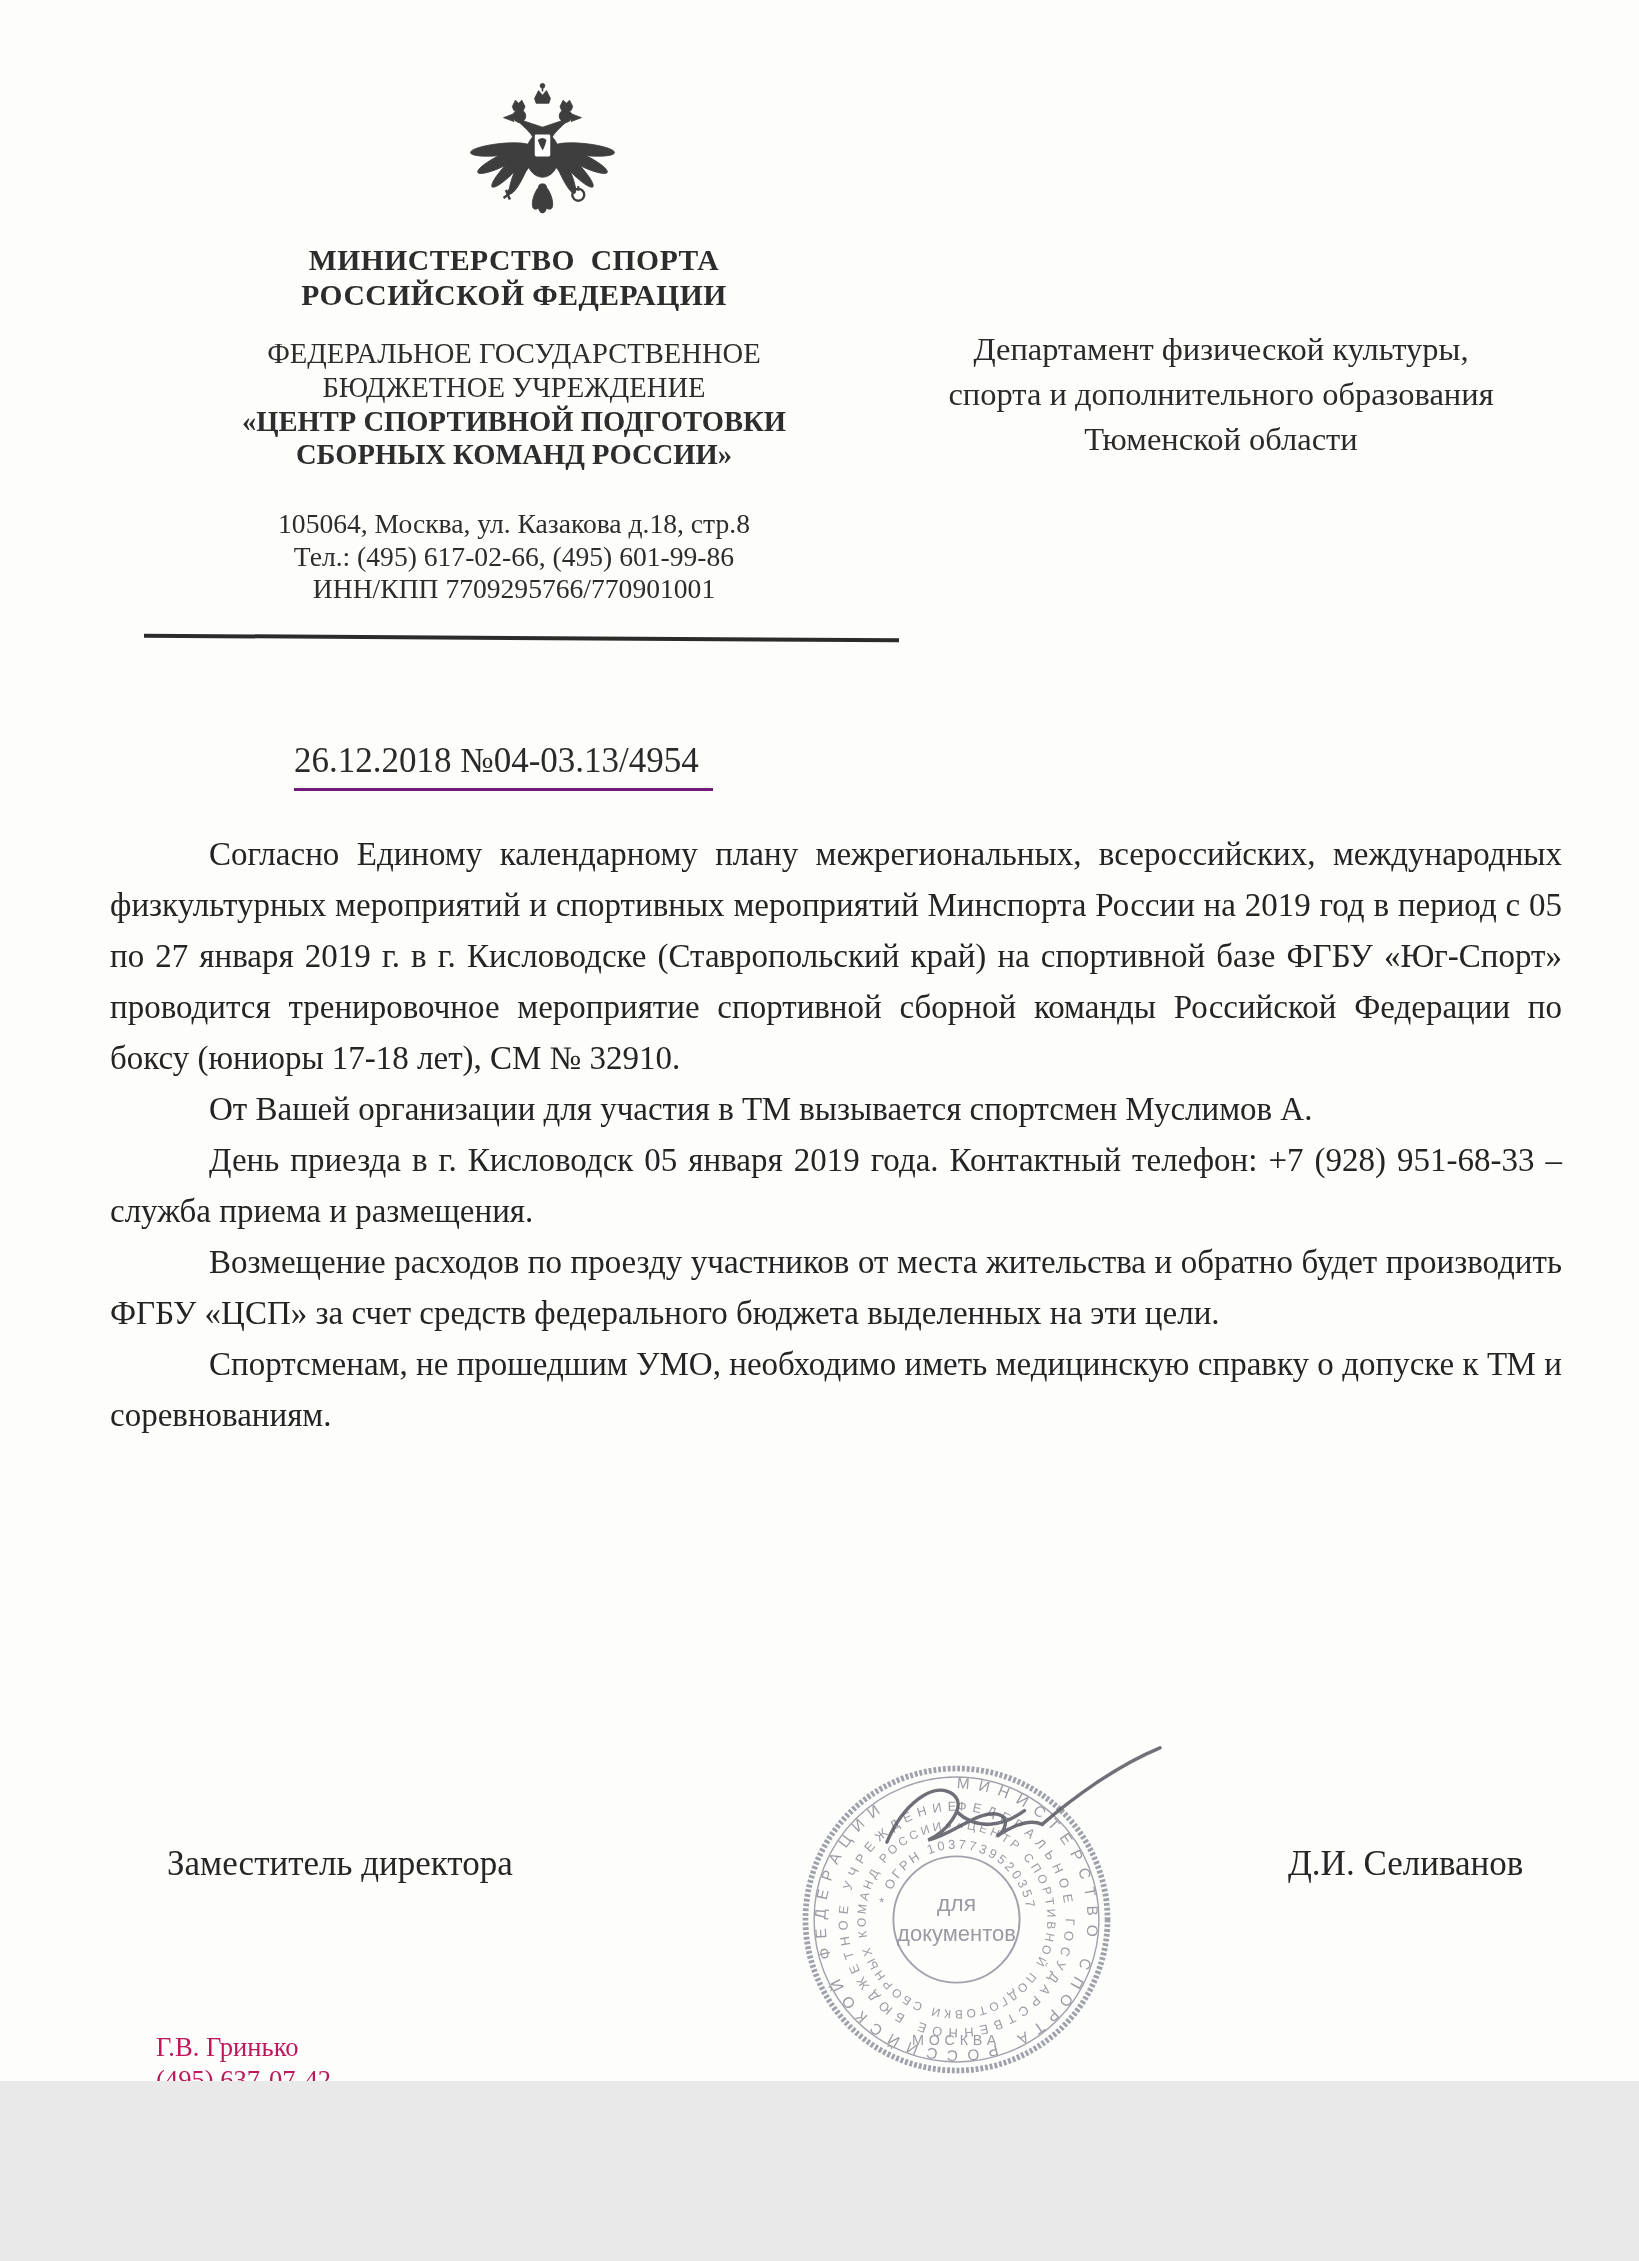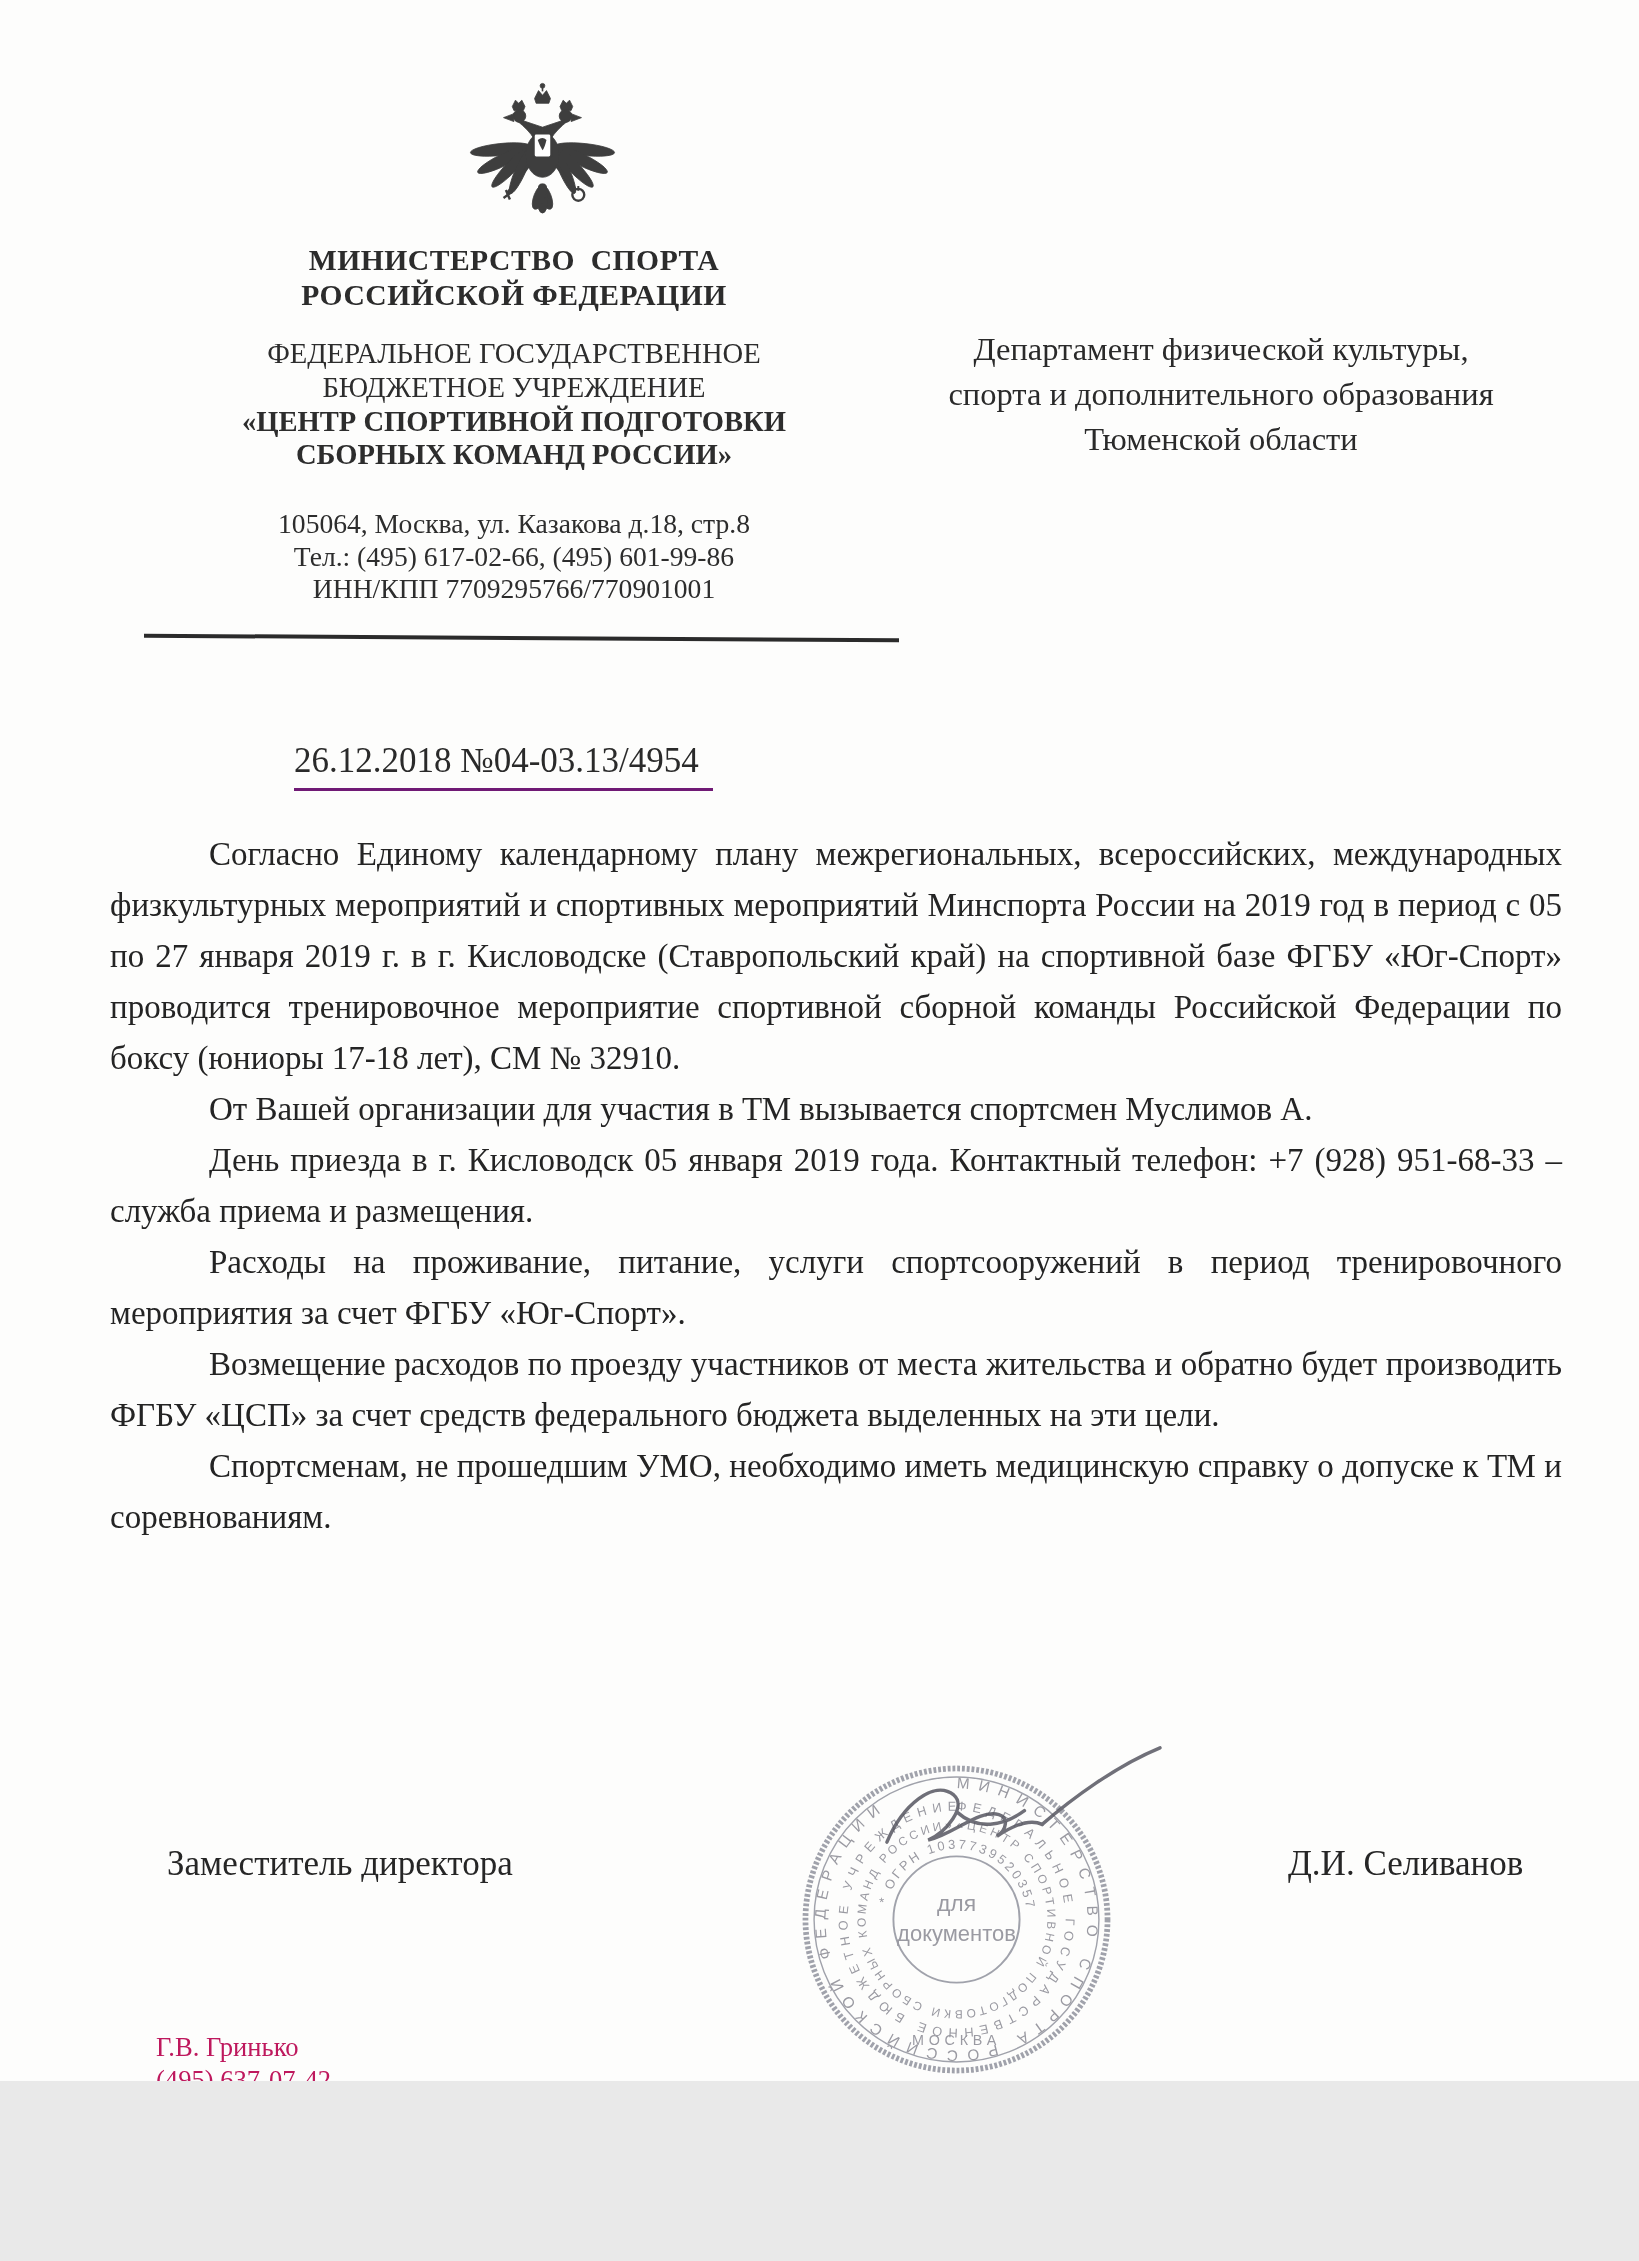--- a/index.html
+++ b/index.html
@@ -121,21 +121,20 @@
   </div>
 
   <div class="abs refline">
     <span>26.12.2018 №04-03.13/4954</span>
   </div>
 
   <div class="abs bodytext">
     <p>Согласно Единому календарному плану межрегиональных, всероссийских, международных физкультурных мероприятий и спортивных мероприятий Минспорта России на 2019 год в период с 05 по 27 января 2019 г. в г. Кисловодске (Ставропольский край) на спортивной базе ФГБУ «Юг-Спорт» проводится тренировочное мероприятие спортивной сборной команды Российской Федерации по боксу (юниоры 17-18 лет), СМ № 32910.</p>
     <p>От Вашей организации для участия в ТМ вызывается спортсмен Муслимов А.</p>
     <p>День приезда в г. Кисловодск 05 января 2019 года. Контактный телефон: +7 (928) 951-68-33 – служба приема и размещения.</p>
-    <p>Расходы на проживание, питание, услуги спортсооружений в период тренировочного мероприятия за счет ФГБУ «Юг-Спорт».</p>
     <p>Возмещение расходов по проезду участников от места жительства и обратно будет производить ФГБУ «ЦСП» за счет средств федерального бюджета выделенных на эти цели.</p>
     <p>Спортсменам, не прошедшим УМО, необходимо иметь медицинскую справку о допуске к ТМ и соревнованиям.</p>
   </div>
 
   <div class="abs sig-position">Заместитель директора</div>
   <div class="abs sig-name">Д.И. Селиванов</div>
 
   <svg class="abs" style="left:794px;top:1757px;opacity:.88;" width="325" height="325" viewBox="0 0 340 340">
     <defs>
       <path id="ringA" d="M170,33 a137,137 0 1,1 -0.01,0" fill="none"></path>

